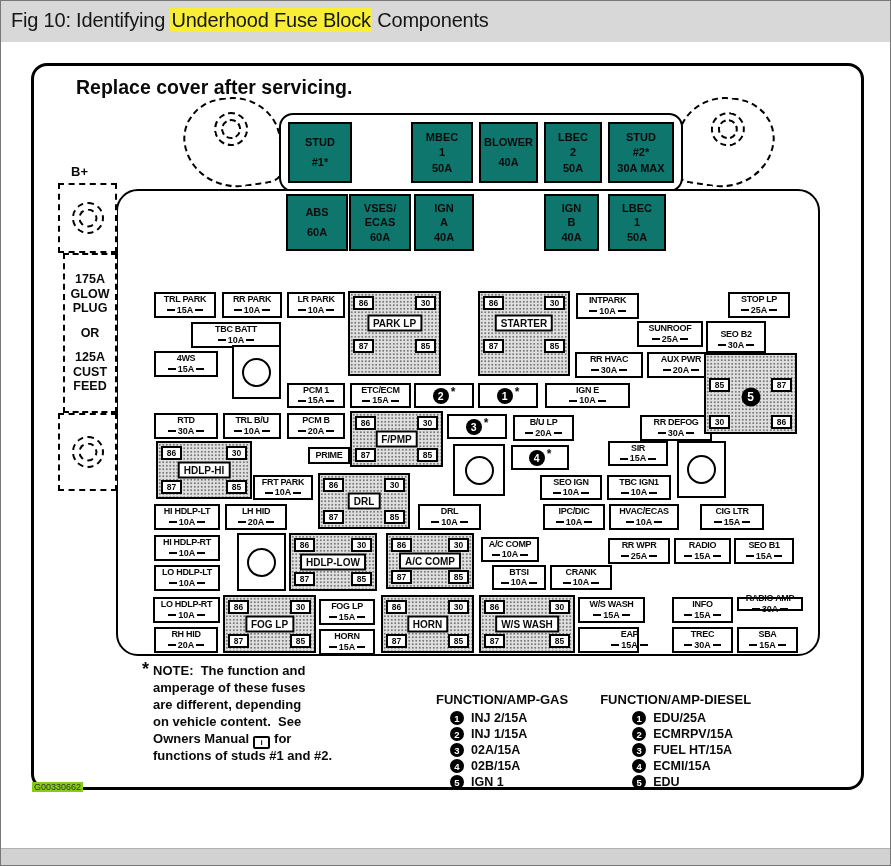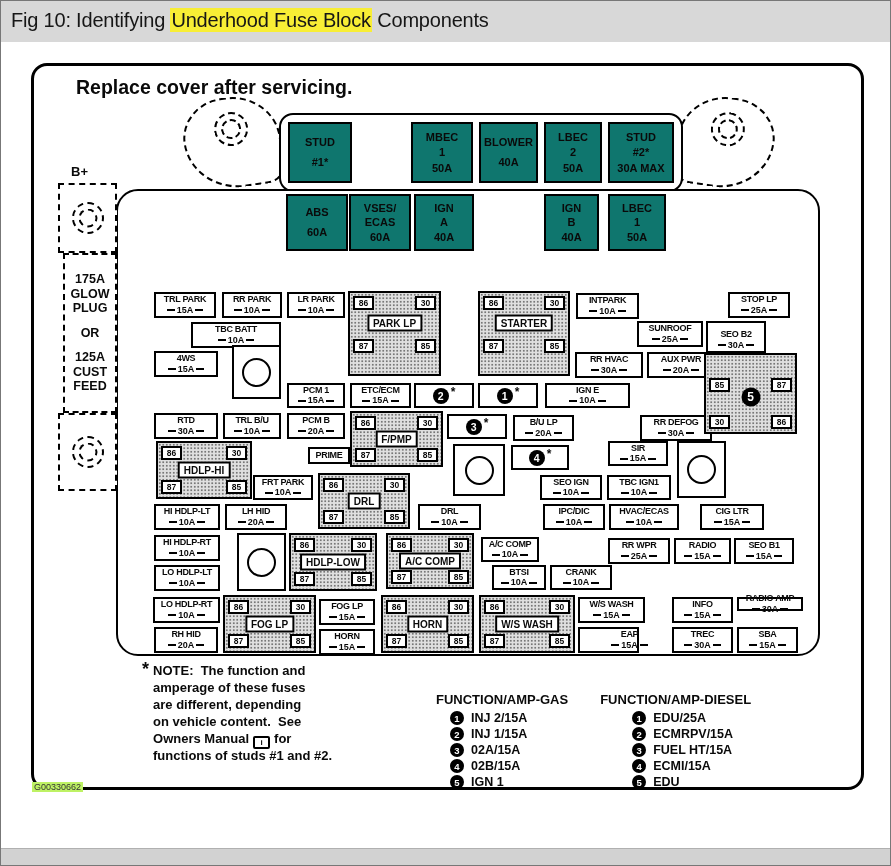--- a/index.html
+++ b/index.html
@@ -101,21 +101,21 @@
   .legends { position: absolute; left: 435px; top: 691px; display: flex; gap: 32px; z-index: 6; }
   .legend-title { font-size: 13px; font-weight: bold; margin-bottom: 4px; white-space: nowrap; }
   .legend-row { display: flex; align-items: center; gap: 7px; margin-bottom: 2px; }
   .legend-gas .legend-row { margin-left: 14px; }
   .legend-diesel .legend-row { margin-left: 32px; }
   .legend-num { width: 14px; height: 14px; border-radius: 50%; background: #000; color: #fff;
                 font-size: 9.5px; font-weight: bold; display: flex; align-items: center; justify-content: center; flex: 0 0 14px; }
   .legend-label { font-size: 12.5px; font-weight: bold; white-space: nowrap; }
 
   
-  .figcode { position: absolute; left: 31px; top: 781px; font-size: 9px; color: #333; background: #bef264; padding: 0 2px; z-index: 7; }
+  .figcode { position: absolute; left: 31px; top: 781px; font-size: 9px; color: #333; background: #84cc16; padding: 0 2px; z-index: 7; }
   .courtesy { position: absolute; left: 0; right: 0; top: 820px; text-align: center; font-size: 14.5px; color: #2a2a2a; }
   .footerbar { position: absolute; left: 0; bottom: 0; width: 100%; height: 17px; background: #d2d2d2; border-top: 1px solid #b0b0b0; }
 </style>
 </head>
 <body>
 
 <div class="page">
 
   <div class="titlebar"><span>Fig 10: Identifying </span><span class="hl">Underhood Fuse Block</span><span> Components</span></div>
 

